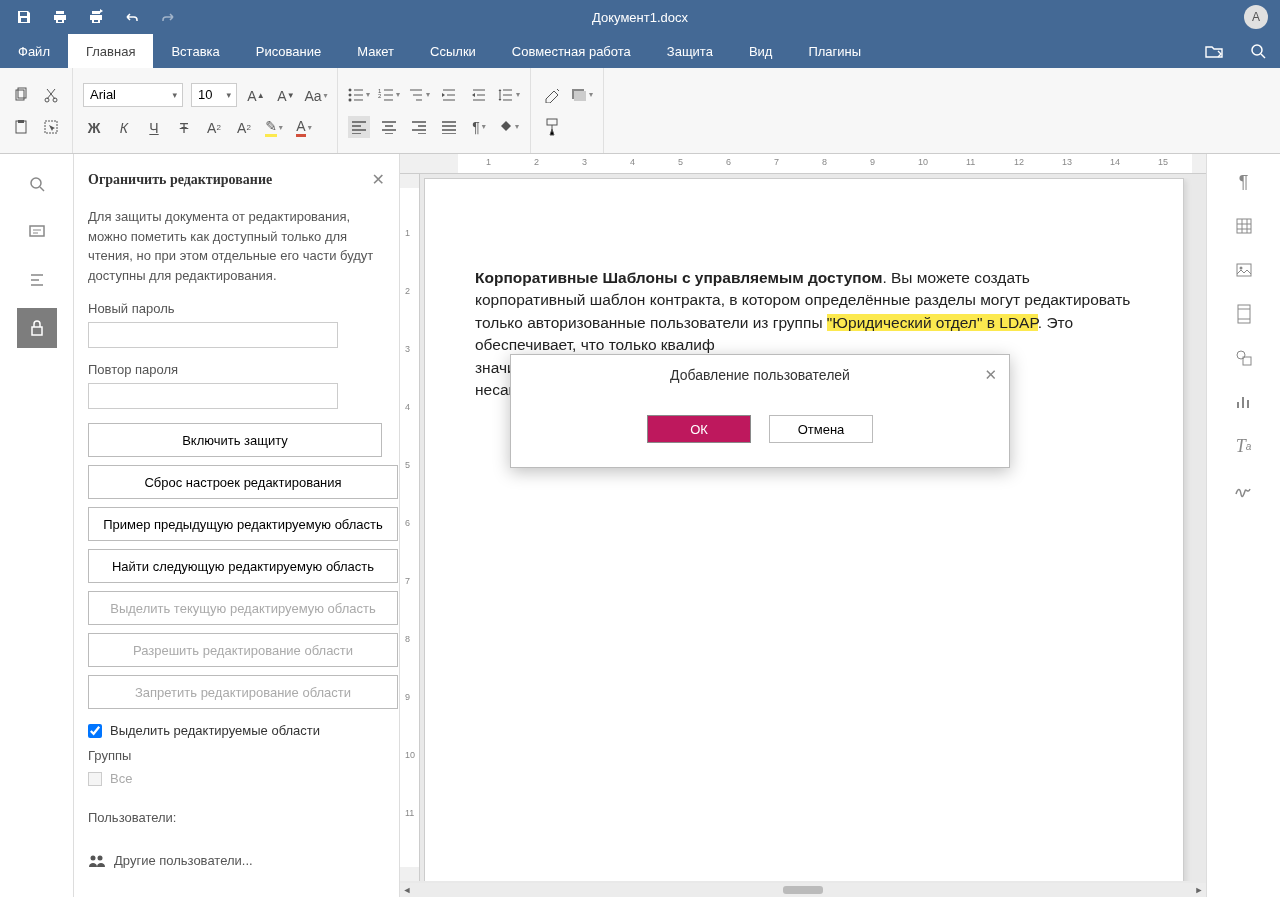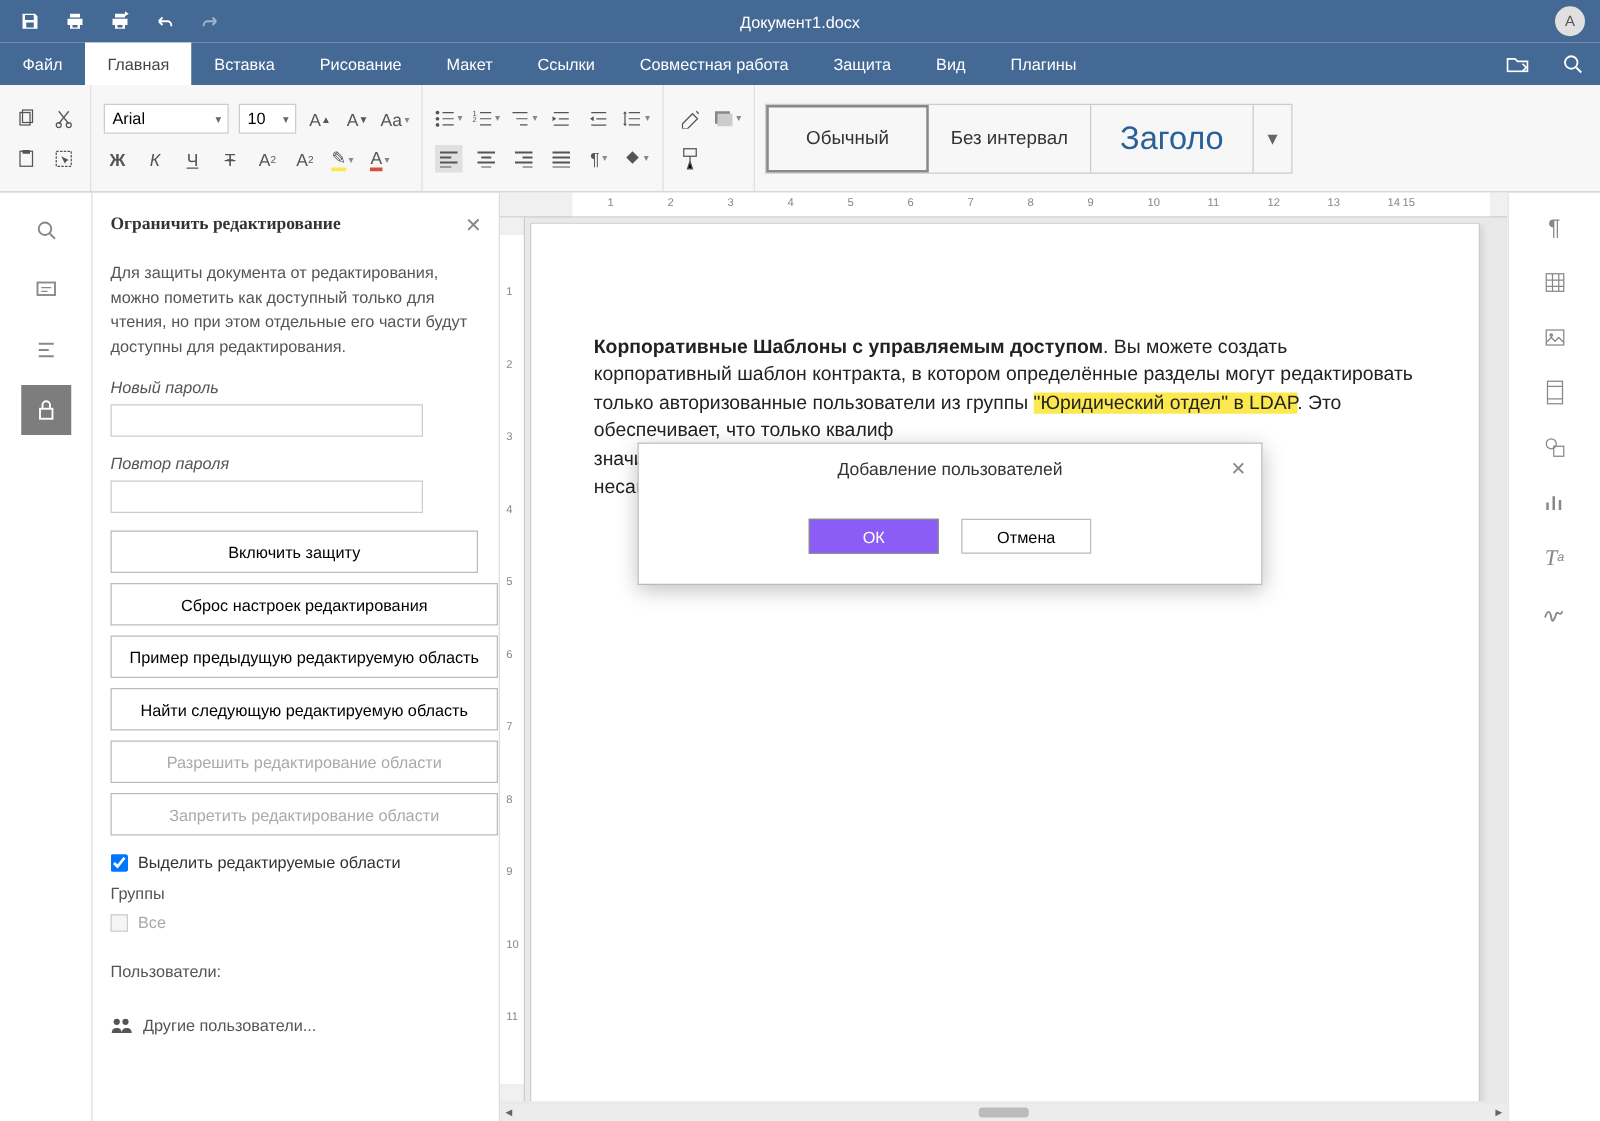--- a/index.html
+++ b/index.html
@@ -51,21 +51,21 @@
 .leftrail { width: 74px; border-right: 1px solid #ddd; display: flex; flex-direction: column; align-items: center; padding-top: 10px; gap: 8px; }
 .leftrail-icon { width: 40px; height: 40px; display: flex; align-items: center; justify-content: center; color: #888; cursor: pointer; font-size: 18px; }
 .leftrail-icon.active { background: #7d7d7d; color: #fff; }
 
 
 .sidepanel { width: 326px; border-right: 1px solid #ddd; padding: 16px 14px; overflow-y: auto; font-size: 13px; color: #333; }
 .sidepanel-header { display: flex; justify-content: space-between; align-items: center; margin-bottom: 18px; }
 .sidepanel-title { font-size: 14px; font-weight: bold; font-family: Liberation Serif, serif; }
 .sidepanel-close { color: #888; cursor: pointer; font-size: 16px; }
 .sidepanel-desc { font-size: 13px; color: #555; line-height: 1.5; margin-bottom: 16px; }
-.sp-label { font-size: 13px; color: #555; margin-bottom: 6px; display: block; font-style: italic; }
+.sp-label { font-size: 13px; color: #555; margin-bottom: 6px; display: block; }
 .sp-input { width: 250px; height: 26px; border: 1px solid #ccc; padding: 0 6px; margin-bottom: 14px; }
 .sp-btn { display: block; width: 310px; height: 34px; border: 1px solid #bbb; background: #fff; margin-bottom: 8px; font-size: 13px; text-align: center; cursor: pointer; overflow: hidden; text-overflow: ellipsis; white-space: nowrap; padding: 0 6px; }
 .sp-btn.small { width: 294px; }
 .sp-btn:disabled { color: #aaa; cursor: default; }
 .sp-check { display: flex; align-items: center; gap: 8px; margin: 14px 0 10px; }
 .sp-check input { width: 14px; height: 14px; }
 .sp-group-label { font-size: 13px; color: #555; margin-bottom: 8px; margin-top: 10px; }
 .sp-group-item { display: flex; align-items: center; gap: 8px; color: #aaa; margin-bottom: 4px; }
 .sp-group-item .box { width: 14px; height: 14px; border: 1px solid #ccc; background: #f5f5f5; }
 .sp-users-link { display: flex; align-items: center; gap: 8px; color: #555; cursor: pointer; margin-top: 6px; }
@@ -96,21 +96,21 @@
 .dialog { width: 500px; background: #fff; border: 1px solid #bbb; box-shadow: 0 4px 16px rgba(0,0,0,.25); }
 .dialog-header { height: 40px; display: flex; align-items: center; justify-content: center; position: relative; border-bottom: 1px solid transparent; }
 .dialog-title { font-size: 14px; color: #333; }
 .dialog-close { position: absolute; right: 12px; color: #888; cursor: pointer; font-size: 15px; }
 .dialog-body { padding: 14px 24px 8px; }
 .dialog-label { font-size: 13px; color: #333; margin-bottom: 12px; display: block; }
 .dialog-textarea { width: 100%; height: 118px; border: 1px solid #ccc; resize: none; padding: 6px; font-size: 13px; }
 .dialog-hint { font-size: 12.5px; color: #555; margin-top: 14px; }
 .dialog-footer { display: flex; justify-content: center; gap: 18px; padding: 20px 0 24px; }
 .dlg-btn { width: 104px; height: 28px; border: 1px solid #bbb; background: #fff; font-size: 13px; cursor: pointer; }
-.dlg-btn.primary { background: #8b5cf6; color: #fff; border-color: #898989; }
+.dlg-btn.primary { background: #be185d; color: #fff; border-color: #898989; }
 
 svg { display: block; }
 </style>
 </head>
 <body>
 
 <div class="titlebar">
   <div class="titlebar-left">
     <div class="titlebar-icon">
         <svg width="16" height="16" viewBox="0 0 16 16">
@@ -318,26 +318,20 @@
     <div class="ribbon-row">
       <div class="ribbon-btn">
           <svg width="16" height="18" viewBox="0 0 16 18">
             <rect x="3" y="1" width="10" height="6" fill="none" stroke="currentColor"></rect>
             <path stroke="currentColor" d="M8 7v4l-2 6h4l-2-6"></path>
           </svg>
         </div>
     </div>
   </div>
 
-  <div class="styles-gallery">
-    <div class="style-item primary">Обычный</div>
-    <div class="style-item">Без интервал</div>
-    <div class="style-item heading">Заголо</div>
-    <div class="style-dd">▾</div>
-  </div>
 </div>
 
 <div class="main">
 
   <div class="leftrail">
     <div class="leftrail-icon">
         <svg width="18" height="18" viewBox="0 0 18 18">
           <circle cx="8" cy="8" r="5" fill="none" stroke="currentColor" stroke-width="1.5"></circle>
           <path stroke="currentColor" stroke-width="1.5" d="M12 12l4 4"></path>
         </svg>
@@ -368,20 +362,21 @@
     </div>
     <div class="sidepanel-desc">Для защиты документа от редактирования, можно пометить как доступный только для чтения, но при этом отдельные его части будут доступны для редактирования.</div>
     <label class="sp-label">Новый пароль</label>
     <input type="password" class="sp-input" style="">
     <label class="sp-label">Повтор пароля</label>
     <input type="password" class="sp-input" style="">
     <button class="sp-btn small">Включить защиту</button>
     <button class="sp-btn">Сброс настроек редактирования</button>
     <button class="sp-btn">Пример предыдущую редактируемую область</button>
     <button class="sp-btn">Найти следующую редактируемую область</button>
+    <button class="sp-btn" disabled="">Выделить текущую редактируемую область</button>
     <button class="sp-btn" disabled="">Разрешить редактирование области</button>
     <button class="sp-btn" disabled="">Запретить редактирование области</button>
     <div class="sp-check">
       <input type="checkbox" checked="" style="">
       <span>Выделить редактируемые области</span>
     </div>
     <div class="sp-group-label">Группы</div>
     <div class="sp-group-item">
       <div class="box"></div>
       <span>Все</span>
@@ -407,21 +402,21 @@
           <span style="left: 220px;">5</span>
           <span style="left: 268px;">6</span>
           <span style="left: 316px;">7</span>
           <span style="left: 364px;">8</span>
           <span style="left: 412px;">9</span>
           <span style="left: 460px;">10</span>
           <span style="left: 508px;">11</span>
           <span style="left: 556px;">12</span>
           <span style="left: 604px; text-align: right;">13</span>
           <span style="left: 652px;">14</span>
-          <span style="left: 664px;">15</span>
+          <span style="left: 700px;">15</span>
         </div>
     </div>
     <div class="vruler">
       <div class="vruler-inner" id="vruler">
           <span style="top: 40px;">1</span>
           <span style="top: 98px;">2</span>
           <span style="top: 156px;">3</span>
           <span style="top: 214px;">4</span>
           <span style="top: 272px;">5</span>
           <span style="top: 330px;">6</span>

